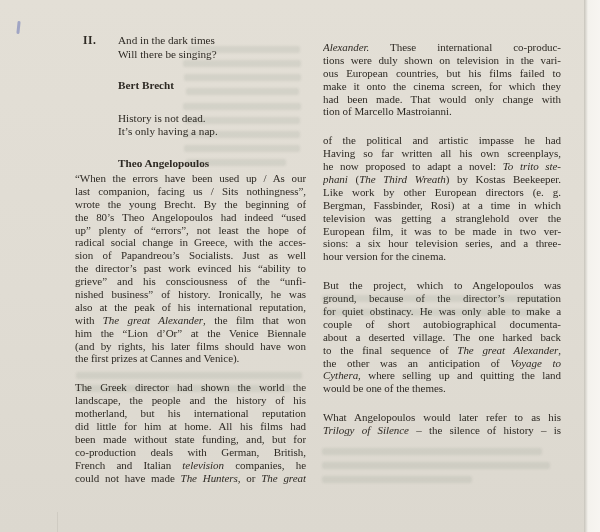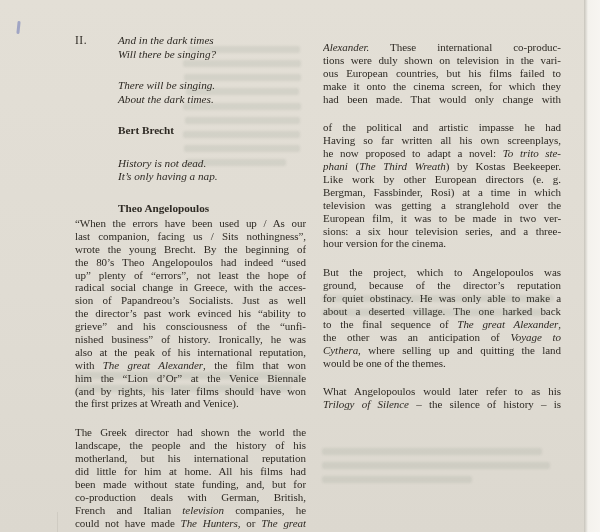--- a/index.html
+++ b/index.html
@@ -17,30 +17,30 @@
   }
   .page-edge{
     position:absolute;left:584px;top:0;width:16px;height:532px;
     background:linear-gradient(90deg,#c7c4bb 0px,#f4f2ed 4px,#f7f5f1 100%);
   }
   .cols{display:flex;}
   .col-left{width:231px;position:relative;}
   .col-gap{width:17px;}
   .col-right{width:238px;padding-top:5px;}
   .section-number{
-    position:absolute;left:0;top:0;
-    font-size:11.5px;line-height:13.5px;letter-spacing:.5px;
+    position:absolute;left:8px;top:0;
+    font-size:11.5px;line-height:13.5px;letter-spacing:.5px;font-weight:bold;
   }
   .epigraphs{padding-left:43px;}
   .epigraph-group{margin-bottom:19px;}
   .epigraph-group:last-child{margin-bottom:0;}
   .stanza{margin-bottom:18px;}
   .stanza:last-of-type{margin-bottom:0;}
   .ep-line{
-    font-style:italic;font-size:11.2px;line-height:13.5px;
+    font-size:11.2px;line-height:13.5px;
     white-space:nowrap;
   }
   .attribution{
     font-size:11.2px;line-height:13.5px;font-weight:700;text-align:left;
   }
   .body-text{margin-top:2px;}
   .para{margin-bottom:16px;}
   .para:last-child{margin-bottom:0;}
   .line{
     font-size:11px;line-height:12.9px;height:12.9px;overflow:hidden;
@@ -92,24 +92,20 @@
 
   <div class="cols">
     <div class="col-left">
       <div class="section-number">II.</div>
       <div class="epigraphs" id="epigraphs">
           <div class="epigraph-group">
             <div class="stanza">
               <div class="ep-line">And in the dark times</div>
               <div class="ep-line">Will there be singing?</div>
             </div>
-            <div class="stanza">
-              <div class="ep-line">There will be singing.</div>
-              <div class="ep-line">About the dark times.</div>
-            </div>
             <div class="attribution">Bert Brecht</div>
           </div>
           <div class="epigraph-group">
             <div class="stanza">
               <div class="ep-line">History is not dead.</div>
               <div class="ep-line">It’s only having a nap.</div>
             </div>
             <div class="attribution">Theo Angelopoulos</div>
           </div>
         </div>
@@ -122,21 +118,21 @@
             <div class="line"><span>up” plenty of “errors”, not least the hope of</span></div>
             <div class="line"><span>radical social change in Greece, with the acces-</span></div>
             <div class="line"><span>sion of Papandreou’s Socialists. Just as well</span></div>
             <div class="line"><span>the director’s past work evinced his “ability to</span></div>
             <div class="line"><span>grieve” and his consciousness of the “unfi-</span></div>
             <div class="line"><span>nished business” of history. Ironically, he was</span></div>
             <div class="line"><span>also at the peak of his international reputation,</span></div>
             <div class="line"><span>with </span><i>The great Alexander</i><span>, the film that won</span></div>
             <div class="line"><span>him the “Lion d’Or” at the Venice Biennale</span></div>
             <div class="line"><span>(and by rights, his later films should have won</span></div>
-            <div class="line end"><span>the first prizes at Wreath and Venice).</span></div>
+            <div class="line end"><span>the first prizes at Cannes and Venice).</span></div>
           </div>
           <div class="para">
             <div class="line"><span>The Greek director had shown the world the</span></div>
             <div class="line"><span>landscape, the people and the history of his</span></div>
             <div class="line"><span>motherland, but his international reputation</span></div>
             <div class="line"><span>did little for him at home. All his films had</span></div>
             <div class="line"><span>been made without state funding, and, but for</span></div>
             <div class="line"><span>co-production deals with German, British,</span></div>
             <div class="line"><span>French and Italian </span><i>television</i><span> companies, he</span></div>
             <div class="line"><span>could not have made </span><i>The Hunters</i><span>, or </span><i>The great</i></div>
@@ -145,37 +141,39 @@
     </div>
     <div class="col-gap"></div>
     <div class="col-right">
       <div class="body-text" id="right-body">
           <div class="para">
             <div class="line"><i>Alexander.</i><span> These international co-produc-</span></div>
             <div class="line"><span>tions were duly shown on television in the vari-</span></div>
             <div class="line"><span>ous European countries, but his films failed to</span></div>
             <div class="line"><span>make it onto the cinema screen, for which they</span></div>
             <div class="line"><span>had been made. That would only change with</span></div>
+            <div class="line end"><span>tion of Marcello Mastroianni.</span></div>
           </div>
           <div class="para">
             <div class="line"><span>of the political and artistic impasse he had</span></div>
             <div class="line"><span>Having so far written all his own screenplays,</span></div>
             <div class="line"><span>he now proposed to adapt a novel: </span><i>To trito ste-</i></div>
             <div class="line"><i>phani</i><span> (</span><i>The Third Wreath</i><span>) by Kostas Beekeeper.</span></div>
             <div class="line"><span>Like work by other European directors (e. g.</span></div>
             <div class="line"><span>Bergman, Fassbinder, Rosi) at a time in which</span></div>
             <div class="line"><span>television was getting a stranglehold over the</span></div>
             <div class="line"><span>European film, it was to be made in two ver-</span></div>
             <div class="line"><span>sions: a six hour television series, and a three-</span></div>
             <div class="line end"><span>hour version for the cinema.</span></div>
           </div>
           <div class="para">
             <div class="line"><span>But the project, which to Angelopoulos was</span></div>
             <div class="line"><span>ground, because of the director’s reputation</span></div>
             <div class="line"><span>for quiet obstinacy. He was only able to make a</span></div>
+            <div class="line"><span>couple of short autobiographical documenta-</span></div>
             <div class="line"><span>about a deserted village. The one harked back</span></div>
             <div class="line"><span>to the final sequence of </span><i>The great Alexander</i><span>,</span></div>
             <div class="line"><span>the other was an anticipation of </span><i>Voyage to</i></div>
             <div class="line"><i>Cythera</i><span>, where selling up and quitting the land</span></div>
             <div class="line end"><span>would be one of the themes.</span></div>
           </div>
           <div class="para">
             <div class="line"><span>What Angelopoulos would later refer to as his</span></div>
             <div class="line"><i>Trilogy of Silence</i><span> – the silence of history – is</span></div>
           </div>

